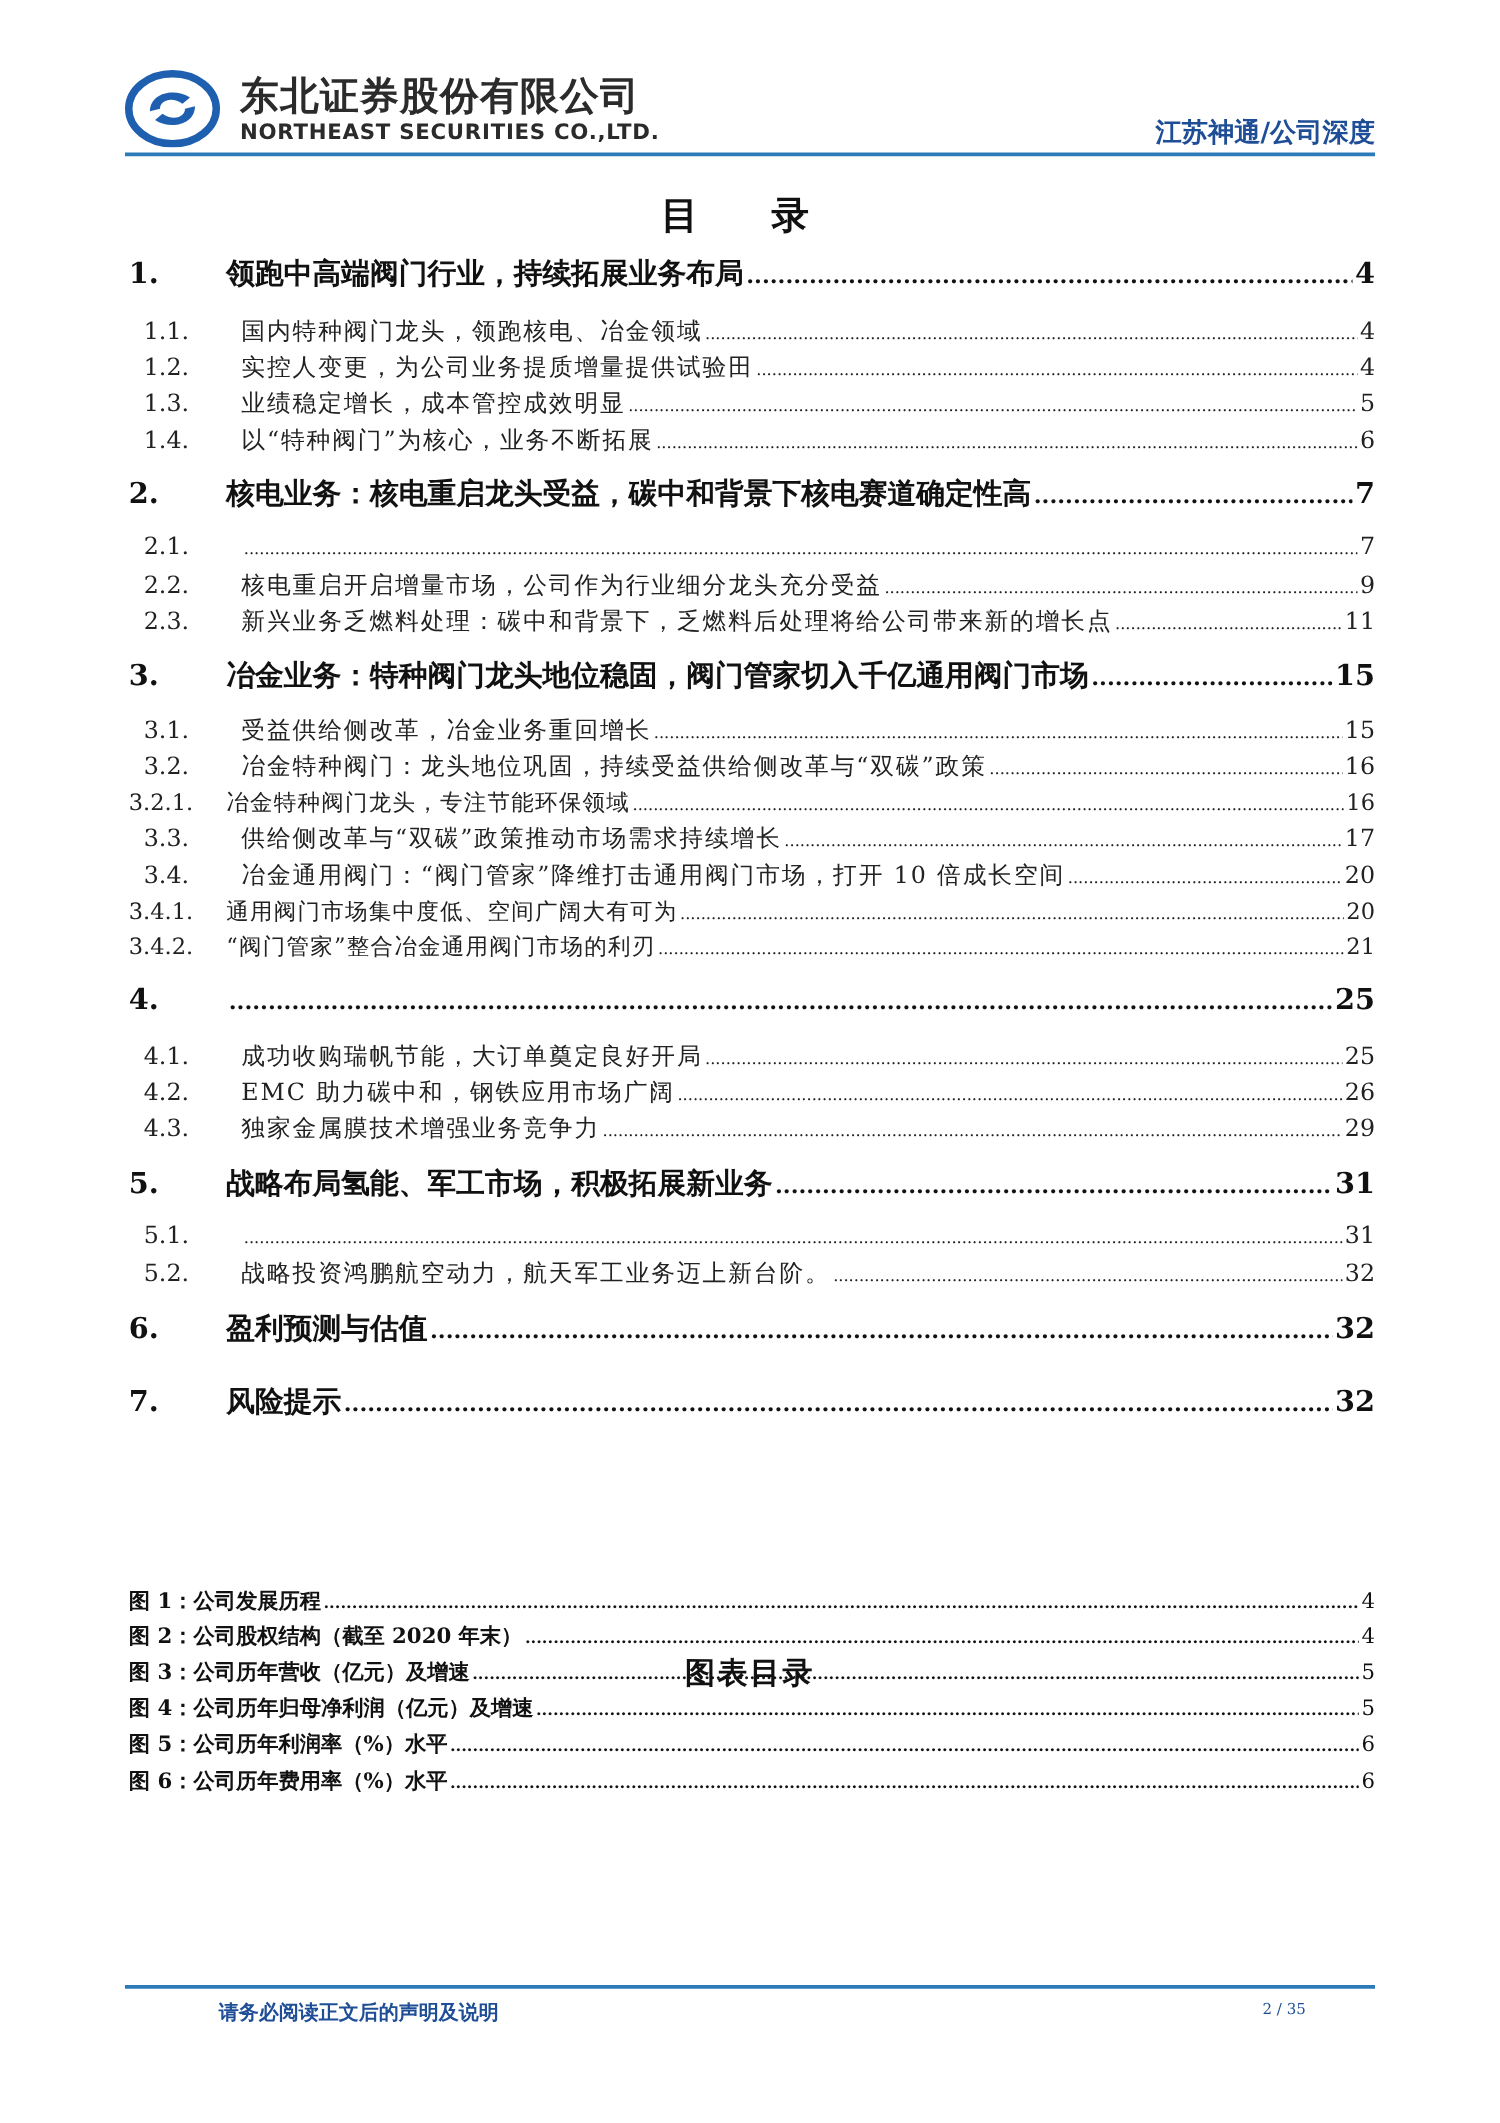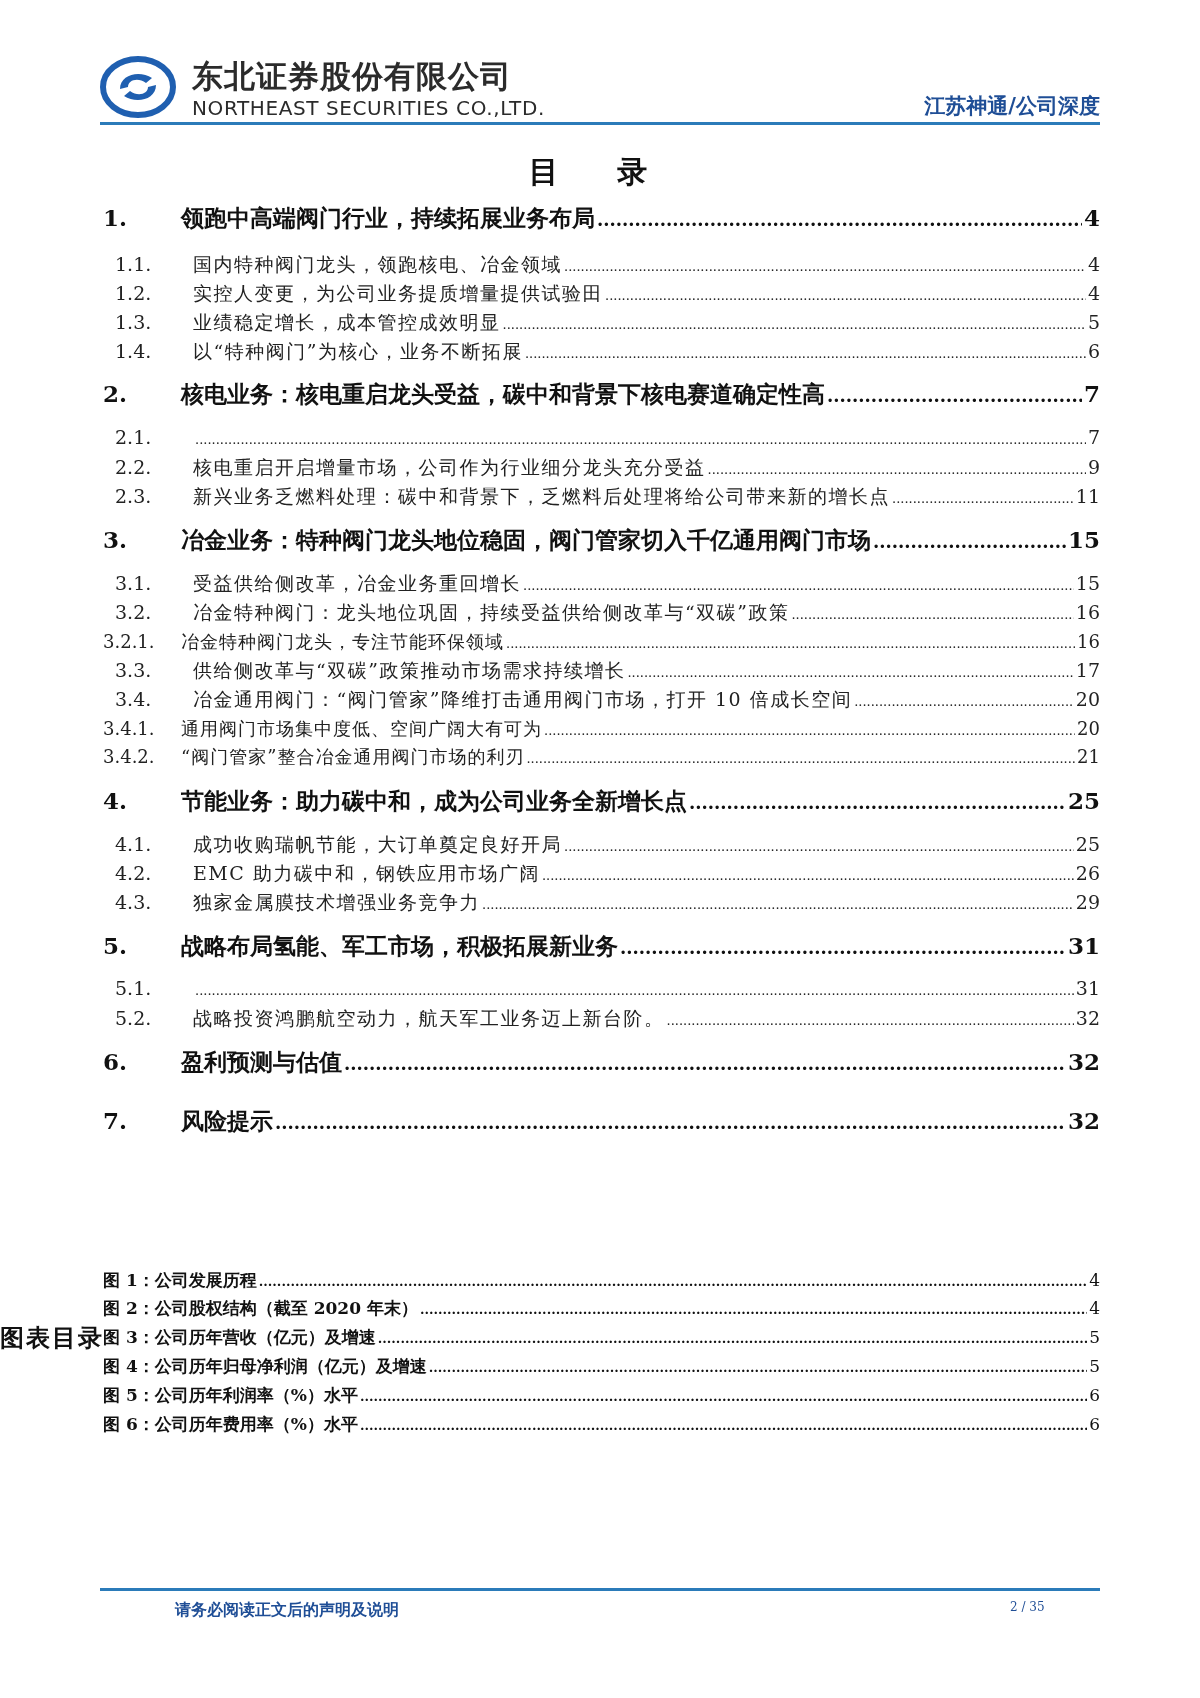--- a/index.html
+++ b/index.html
@@ -3,21 +3,21 @@
 <meta charset="utf-8">
 <style>
   html, body { margin: 0; padding: 0; background: #ffffff; }
   body { width: 1200px; height: 1698px; position: relative; overflow: hidden;
          font-family: "DejaVu Serif", "Liberation Serif", serif; color: #111; }
   .header { position: absolute; left: 100px; top: 52px; width: 1000px; height: 76px; }
   .logo { position: absolute; left: 0; top: 4px; width: 76px; height: 62px; }
   .company-cn { position: absolute; left: 92px; top: 4px; font-family: "DejaVu Sans", sans-serif;
                 font-weight: bold; font-size: 31px; letter-spacing: 1px; color: #2b2b2b; }
   .company-en { position: absolute; left: 92px; top: 44px; font-family: "DejaVu Sans", sans-serif;
-                font-weight: normal; font-size: 20px; letter-spacing: 0.6px; color: #2b2b2b; }
+                font-weight: bold; font-size: 17px; letter-spacing: 0.6px; color: #2b2b2b; }
   .doc-tag { position: absolute; right: 0; top: 40px; font-family: "DejaVu Sans", sans-serif;
              font-weight: bold; font-size: 21px; color: #1f4e96; }
   .header-rule { position: absolute; left: 100px; top: 122px; width: 1000px; height: 3px; background: #2b7bb9; }
 
   .toc-title { position: absolute; left: 0; width: 1200px; top: 152px; text-align: center;
                font-weight: bold; font-size: 30px; letter-spacing: 24px; }
 
   .toc { position: absolute; left: 103px; top: 0; width: 997px; }
   .row { position: absolute; left: 0; width: 997px; display: flex; align-items: baseline; white-space: nowrap; }
   .row .num { flex: 0 0 auto; }
@@ -30,21 +30,21 @@
   .lvl1 .num { width: 78px; }
   .lvl2 { font-size: 19px; color: #222; }
   .lvl2 .num { width: 78px; margin-left: 12px; }
   .lvl2 .txt { letter-spacing: 1.5px; }
   .lvl3 { font-size: 18px; color: #222; }
   .lvl3 .num { width: 78px; }
   .lvl3 .txt { letter-spacing: 1px; }
   .lvl2 .dots, .lvl3 .dots { font-size: 13px; }
   .lvl1 .dots { font-size: 18px; }
 
-  .fig-title { position: absolute; left: 0; width: 1200px; top: 1322px; text-align: left;
+  .fig-title { position: absolute; left: 0; width: 1200px; top: 1322px; text-align: center;
                font-weight: bold; font-size: 24px; letter-spacing: 2px; }
   .figrow { position: absolute; left: 103px; width: 997px; display: flex; align-items: baseline;
             white-space: nowrap; font-size: 17px; font-weight: bold; }
   .figrow .dots { flex: 1 1 auto; overflow: hidden; margin: 0 2px; font-size: 13px; }
   .figrow .dots::before { content: "................................................................................................................................................................................................................................................................................................................................"; }
   .figrow .pg { font-weight: normal; }
 
   .footer-rule { position: absolute; left: 100px; top: 1588px; width: 1000px; height: 3px; background: #2b7bb9; }
   .footer-note { position: absolute; left: 175px; top: 1600px; font-family: "DejaVu Sans", sans-serif;
                  font-weight: bold; font-size: 16px; color: #1f4e96; }
@@ -167,21 +167,20 @@
   </a>
   <a class="row lvl3" style="top:745px">
     <span class="num">3.4.2.</span>
     <span class="txt">“阀门管家”整合冶金通用阀门市场的利刃</span>
     <span class="dots"></span>
     <span class="pg">21</span>
   </a>
 
   <a class="row lvl1" style="top:786px">
     <span class="num">4.</span>
-    <span class="txt">节能业务：助力碳中和，成为公司业务全新增长点</span>
     <span class="dots"></span>
     <span class="pg">25</span>
   </a>
   <a class="row lvl2" style="top:832px">
     <span class="num">4.1.</span>
     <span class="txt">成功收购瑞帆节能，大订单奠定良好开局</span>
     <span class="dots"></span>
     <span class="pg">25</span>
   </a>
   <a class="row lvl2" style="top:861px">

